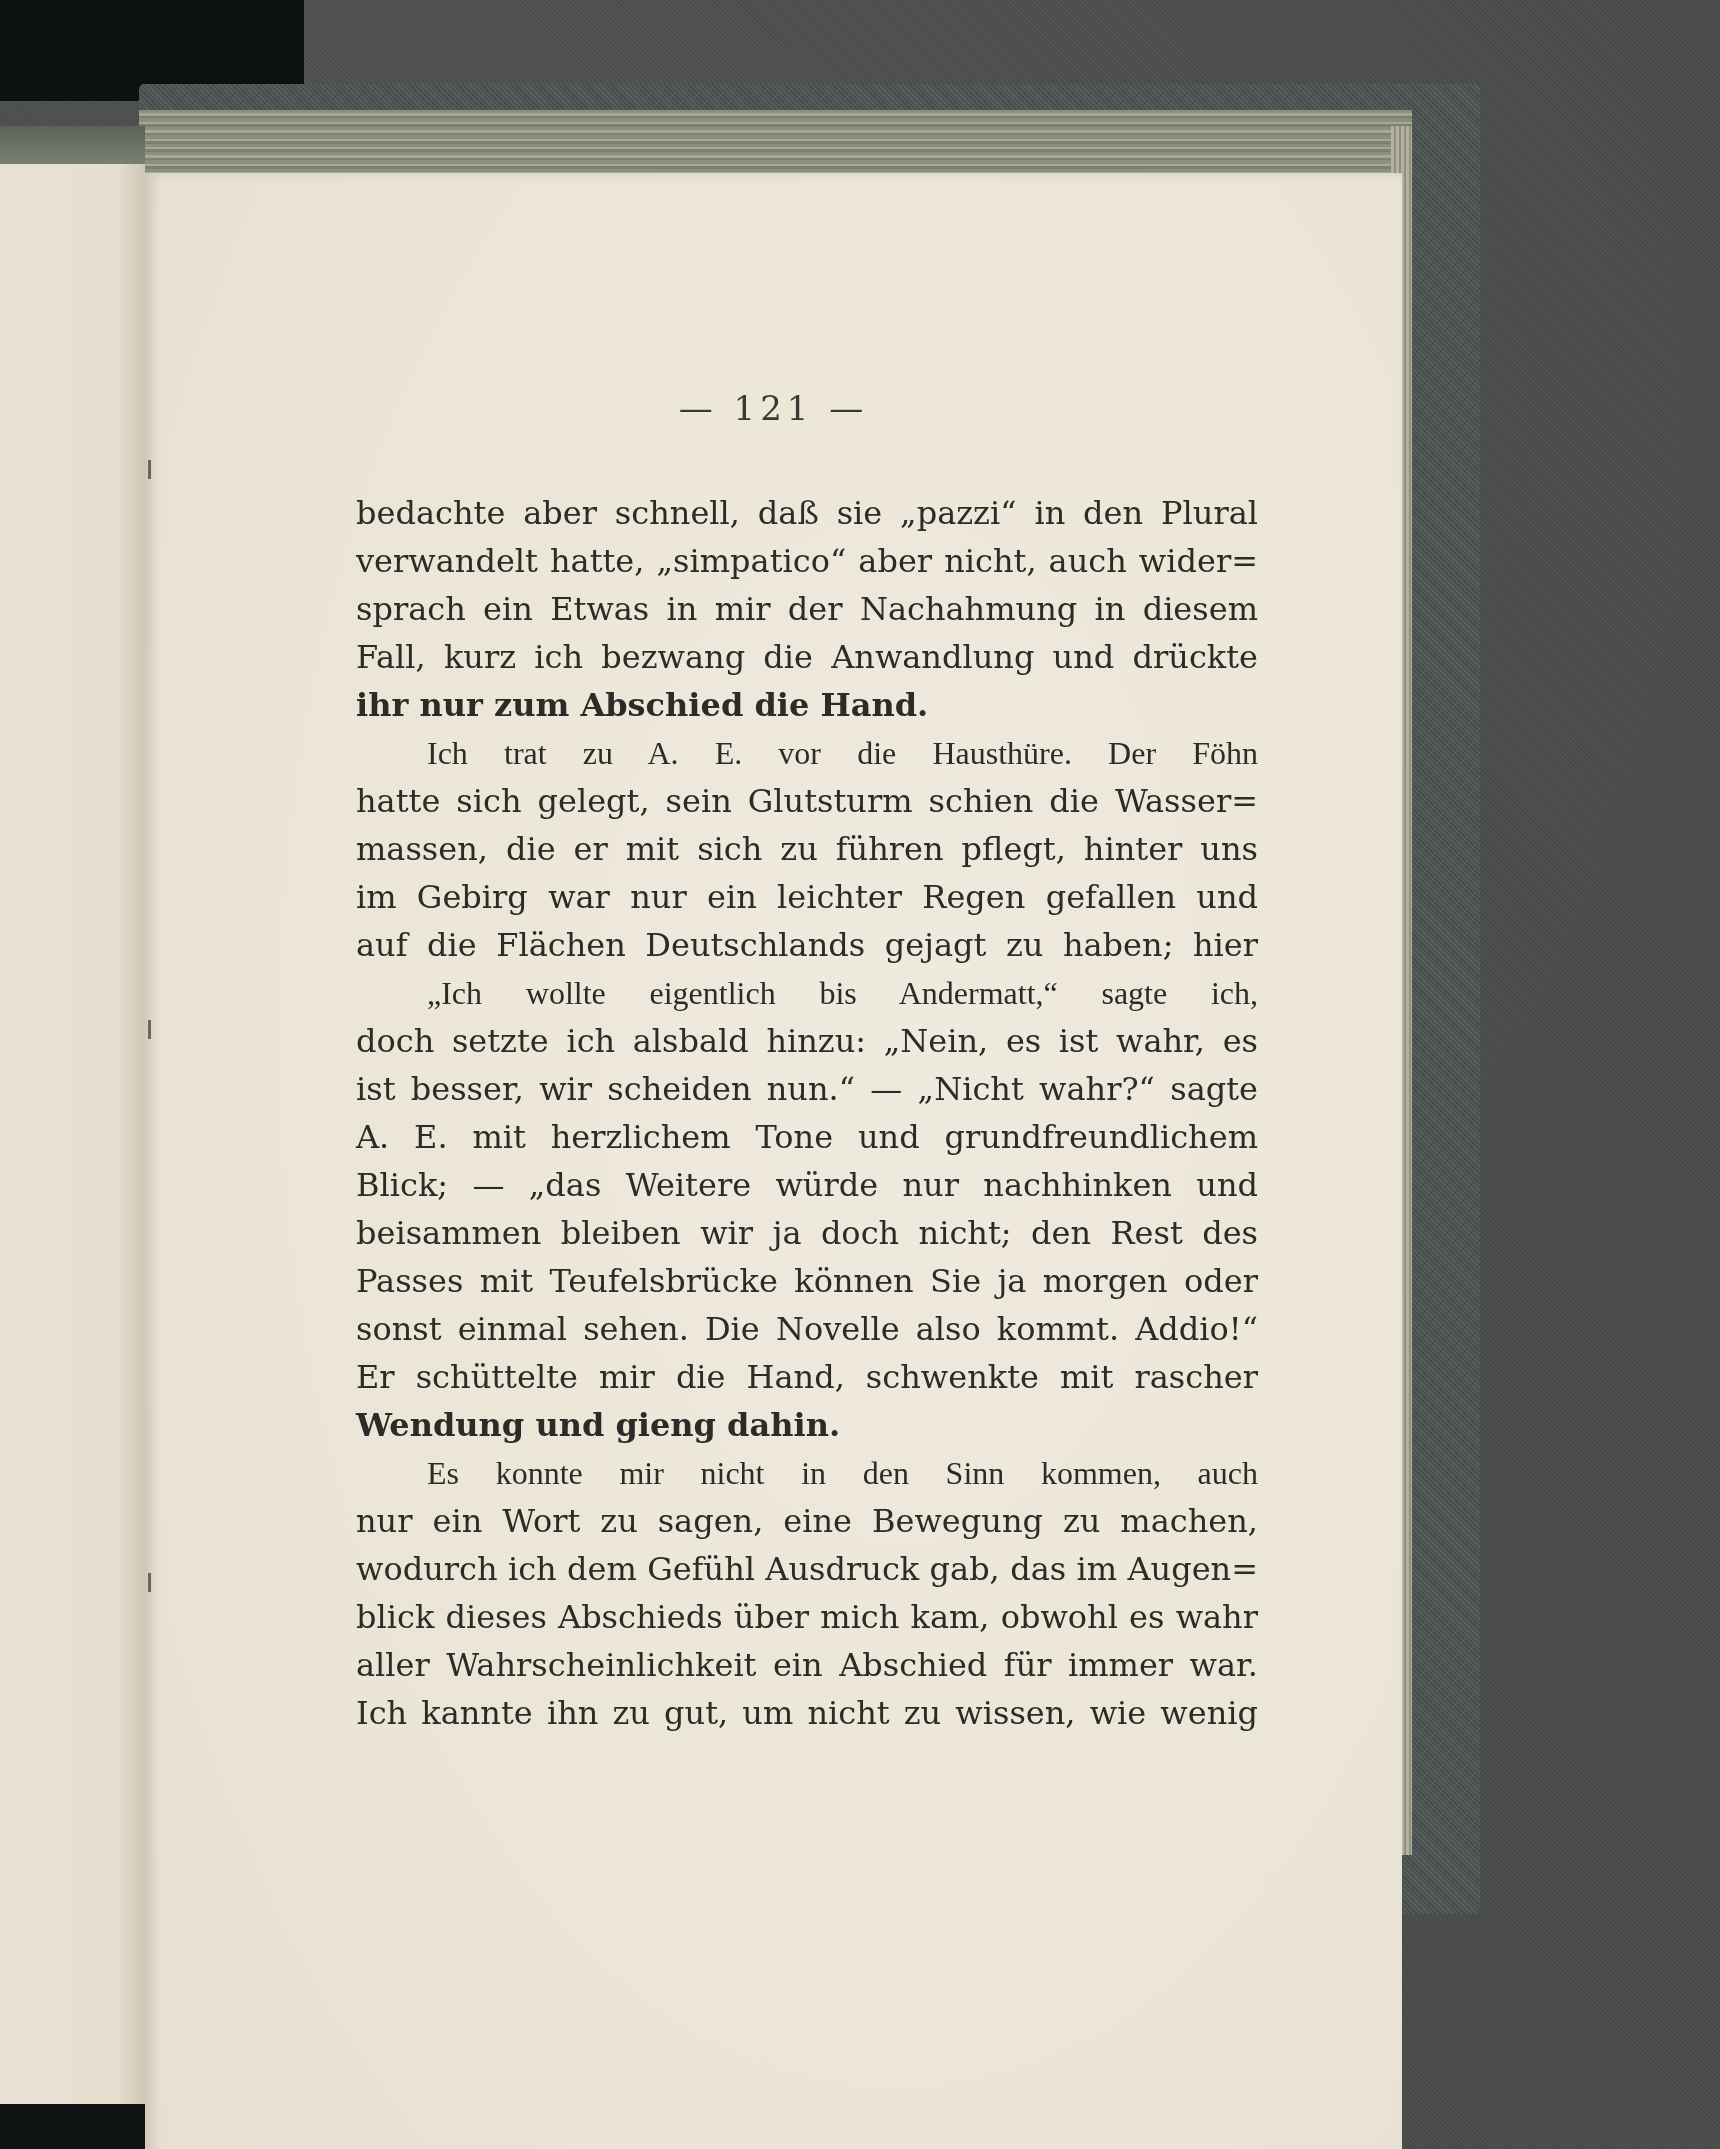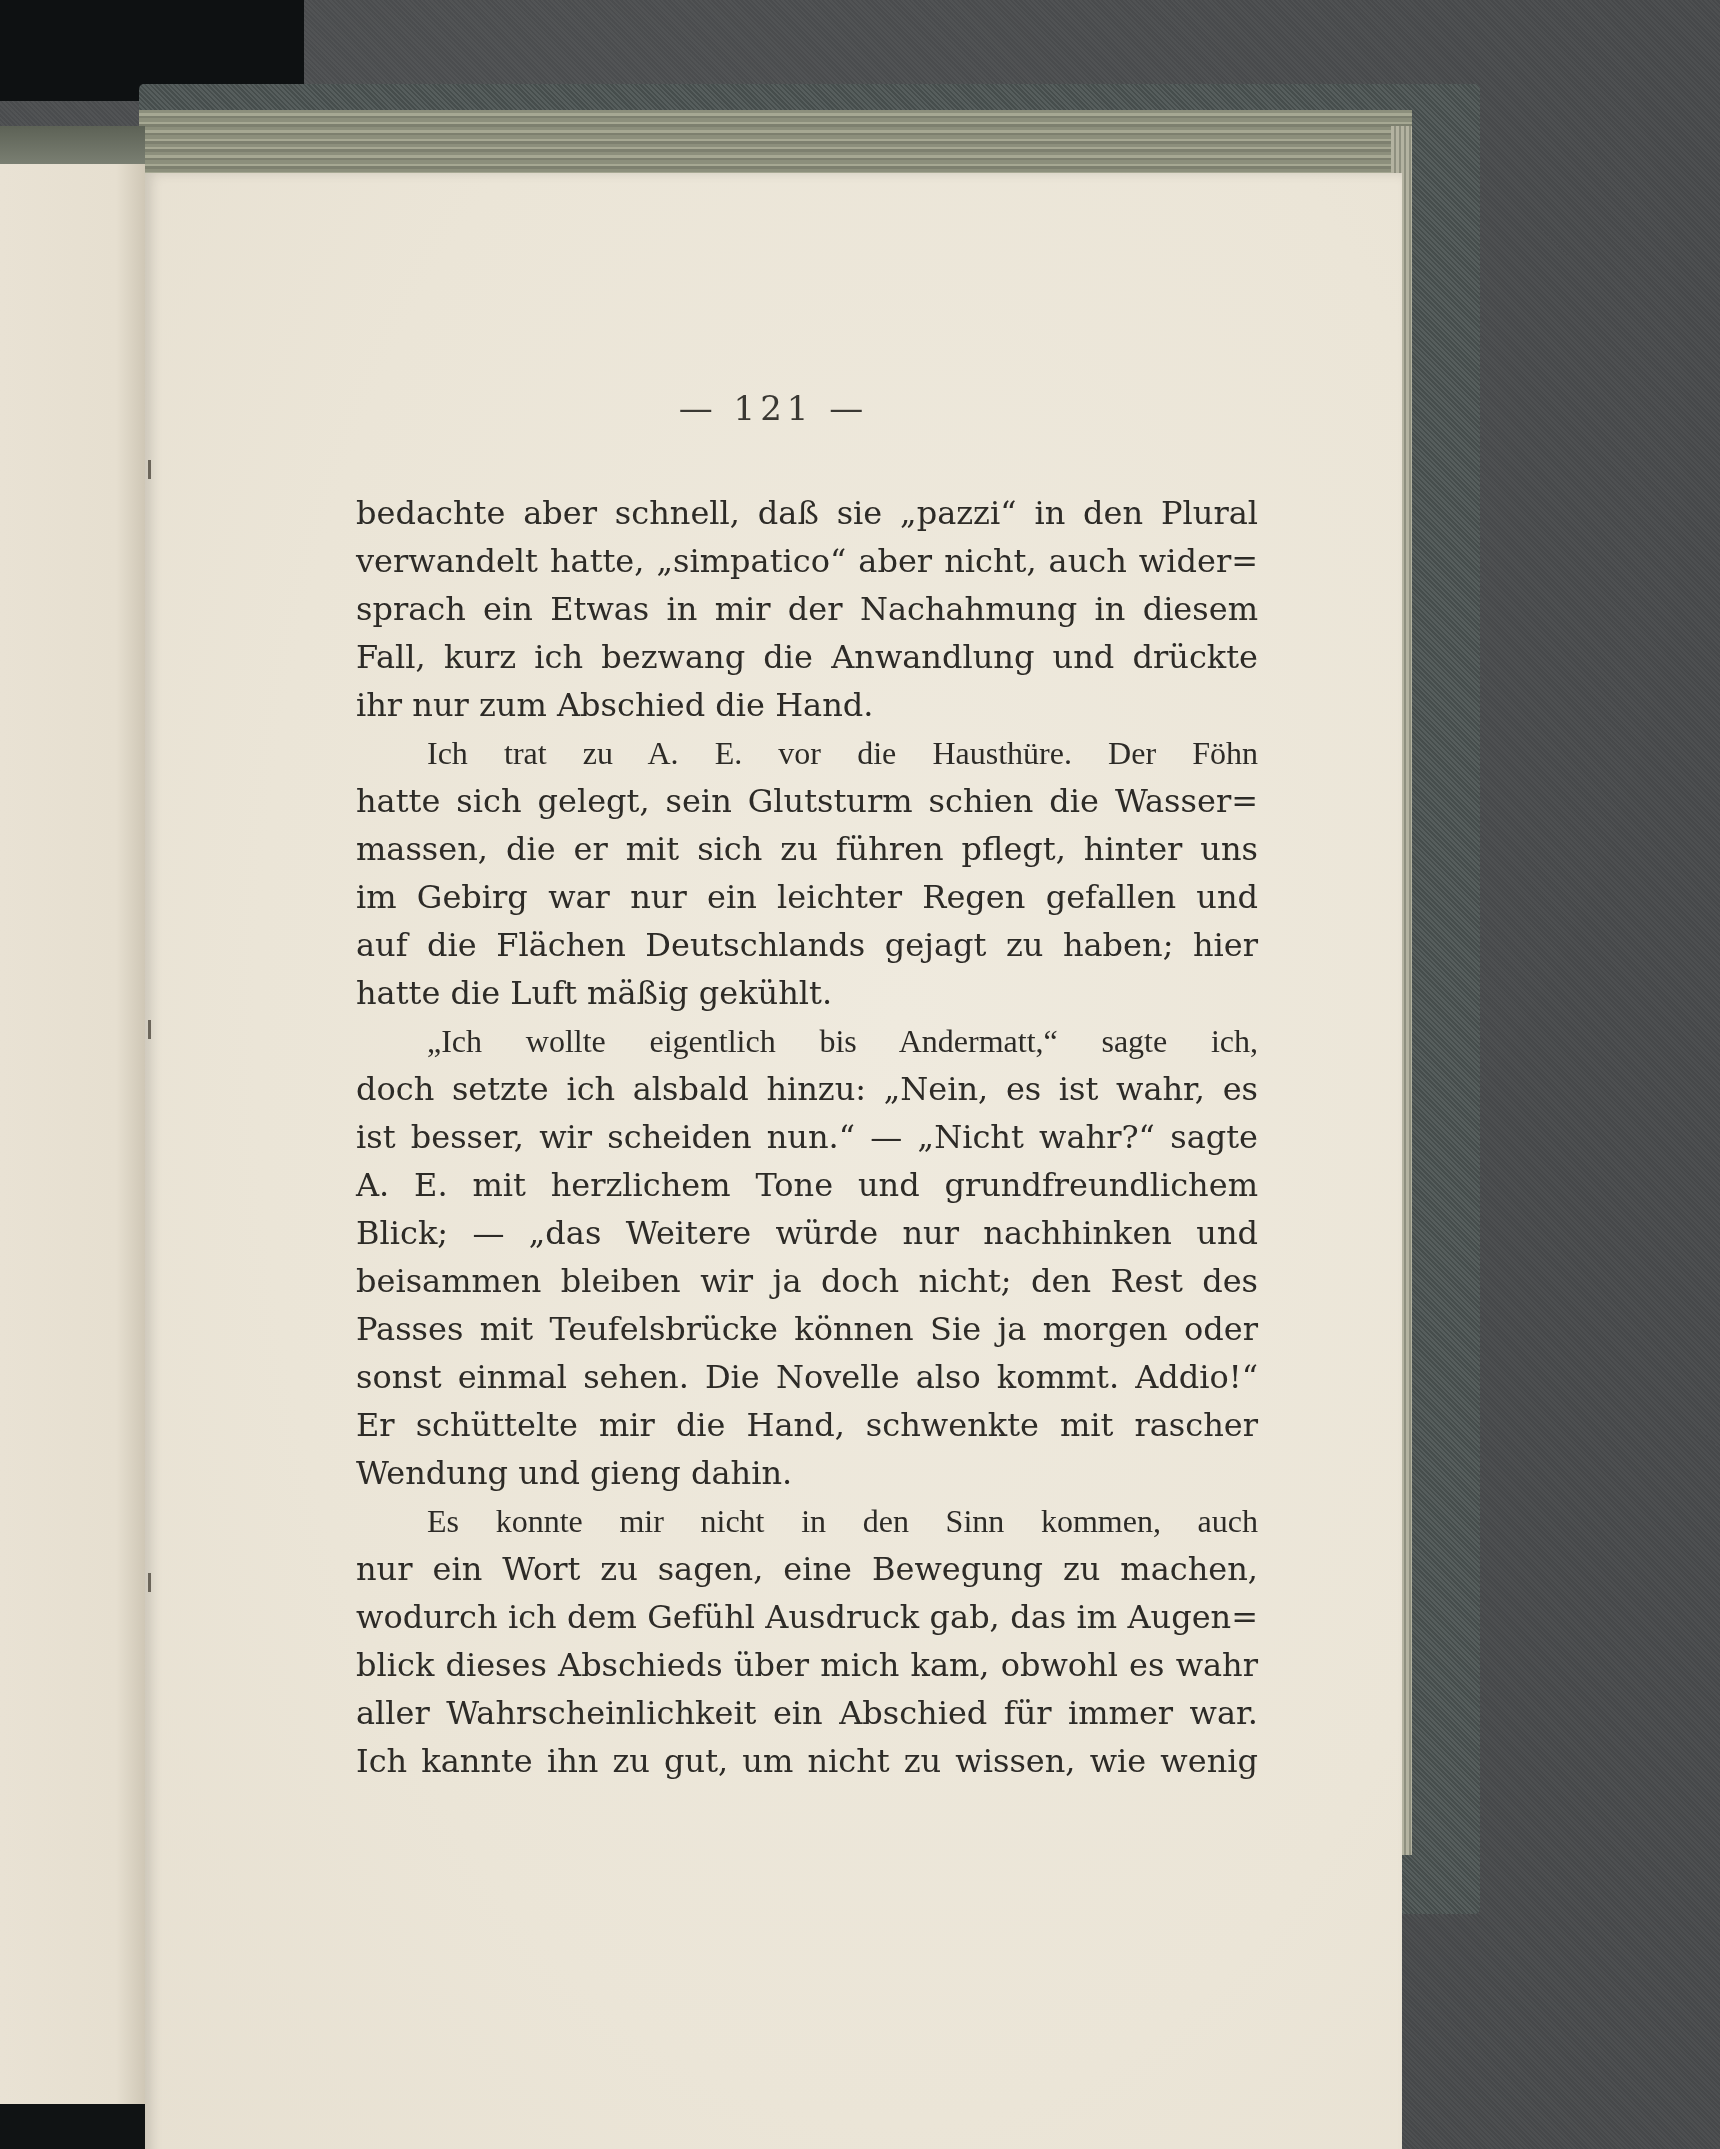--- a/index.html
+++ b/index.html
@@ -67,21 +67,21 @@
     color: #2d2b27;
     font-size: 32px;
     margin-top: 27px;
   }
   .line {
     height: 48px; line-height: 48px;
     white-space: nowrap;
     text-align: justify; text-align-last: justify;
     display: block;
   }
-  .line.last { text-align-last: left; }
+  .line.last { text-align-last: left; font-weight: bold; }
   .line.indent { padding-left: 71px; font-family: Liberation Serif, serif; }
   .margin-mark {
     position: absolute; width: 2.5px; height: 18.6px; background: #6b655a;
   }
 </style>
 </head>
 <body>
 
 <div class="felt"></div>
 <div class="dark-top"></div>
@@ -99,21 +99,20 @@
       <span class="line">bedachte aber schnell, daß sie „pazzi“ in den Plural</span>
       <span class="line">verwandelt hatte, „simpatico“ aber nicht, auch wider=</span>
       <span class="line">sprach ein Etwas in mir der Nachahmung in diesem</span>
       <span class="line">Fall, kurz ich bezwang die Anwandlung und drückte</span>
       <span class="line last">ihr nur zum Abschied die Hand.</span>
       <span class="line indent">Ich trat zu A. E. vor die Hausthüre. Der Föhn</span>
       <span class="line">hatte sich gelegt, sein Glutsturm schien die Wasser=</span>
       <span class="line">massen, die er mit sich zu führen pflegt, hinter uns</span>
       <span class="line">im Gebirg war nur ein leichter Regen gefallen und</span>
       <span class="line">auf die Flächen Deutschlands gejagt zu haben; hier</span>
-      <span class="line last">hatte die Luft mäßig gekühlt.</span>
       <span class="line indent">„Ich wollte eigentlich bis Andermatt,“ sagte ich,</span>
       <span class="line">doch setzte ich alsbald hinzu: „Nein, es ist wahr, es</span>
       <span class="line">ist besser, wir scheiden nun.“ — „Nicht wahr?“ sagte</span>
       <span class="line">A. E. mit herzlichem Tone und grundfreundlichem</span>
       <span class="line">Blick; — „das Weitere würde nur nachhinken und</span>
       <span class="line">beisammen bleiben wir ja doch nicht; den Rest des</span>
       <span class="line">Passes mit Teufelsbrücke können Sie ja morgen oder</span>
       <span class="line">sonst einmal sehen. Die Novelle also kommt. Addio!“</span>
       <span class="line">Er schüttelte mir die Hand, schwenkte mit rascher</span>
       <span class="line last">Wendung und gieng dahin.</span>

